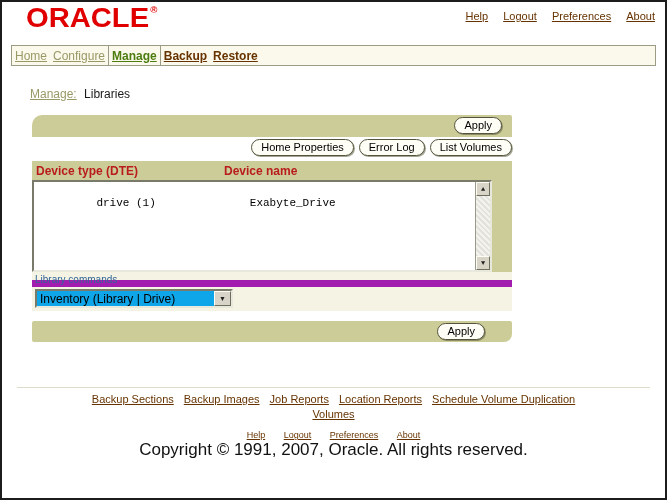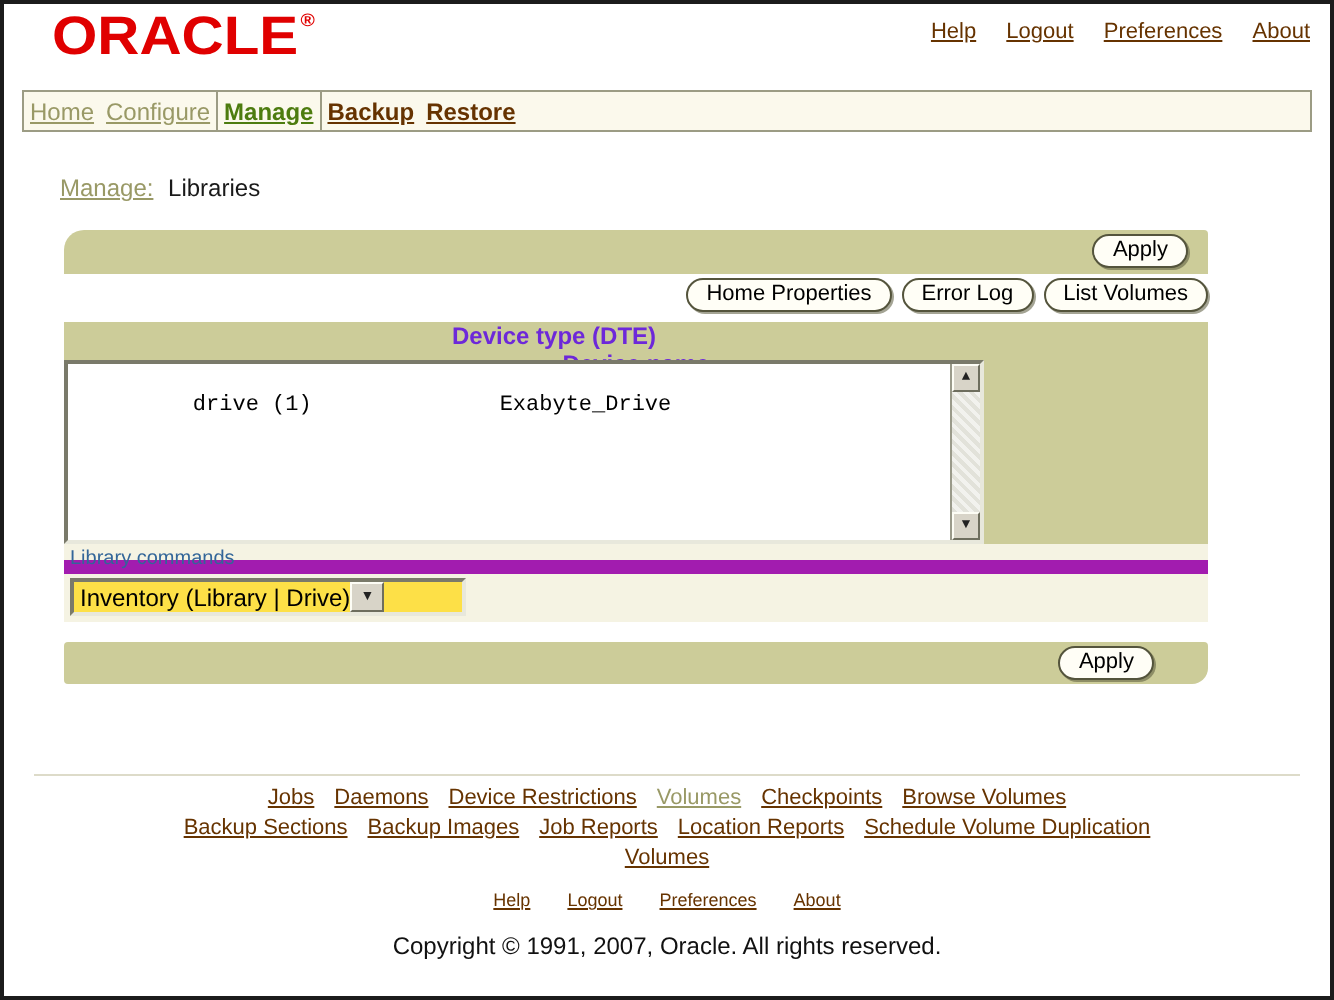--- a/index.html
+++ b/index.html
@@ -40,21 +40,21 @@
   .tab.active { border-left: 1px solid #9c9c84; border-right: 1px solid #9c9c84; }
   .tab.active span { color: #4d7c0f; font-weight: bold; }
   .tab.plain span { color: #663300; font-weight: bold; }
 
   
   .crumb { margin: 21px 0 0 28px; font-size: 12px; color: #000; }
   .crumb .sec { color: #999966; text-decoration: underline; }
   .crumb .cur { color: #1a1a1a; margin-left: 4px; }
 
   
-  .content { margin: 14px 30px 0 30px; width: 572px; }
+  .content { margin: 14px 30px 0 30px; width: 480px; }
 
   .tanbar {
     height: 22px; background: #cccc99; position: relative;
     border-radius: 10px 2px 0 0;
   }
   .tanbar.second { margin-top: 10px; border-radius: 2px 2px 8px 2px; height: 21px; }
   .btn {
     display: inline-block;
     background: #fffef6;
     border: 1px solid #54543c;
@@ -69,21 +69,21 @@
   .tanbar.first .btn { right: 10px; }
   .tanbar.second .btn { right: 27px; top: 2px; }
 
   .btnrow {
     margin-top: 2px; height: 20px;
     display: flex; justify-content: flex-end; gap: 5px; align-items: flex-start;
   }
 
   
   .panel { margin-top: 2px; background: #cccc99; }
-  .panel-hd { display: flex; height: 19px; align-items: center; font-size: 12px; font-weight: bold; color: #6d28d9; flex-direction: column; }
+  .panel-hd { display: flex; height: 19px; align-items: center; font-size: 12px; font-weight: bold; color: #b91c1c; }
   .panel-hd .c1 { padding-left: 4px; width: 192px; }
   .listbox {
     width: 460px; height: 92px;
     background: #fff;
     border: 2px solid; border-color: #7a7a6a #e8e8dc #e8e8dc #7a7a6a;
     position: relative;
     font-family: "Liberation Mono", "DejaVu Sans Mono", monospace;
     font-size: 11px; line-height: 13px;
     padding: 2px 18px 2px 3px;
     overflow: hidden;
@@ -107,42 +107,42 @@
 
   
   .cmdlabel {
     height: 15px; background: #f5f3e3;
     font-size: 10px; color: #336699;
     padding: 2px 0 0 3px;
     border-bottom: 7px solid #a21caf;
   }
   .cmdrow { height: 24px; background: #f5f3e3; padding: 2px 0 3px 3px; }
   .dropdown {
-    width: 198px; height: 19px; background: #fde047;
+    width: 198px; height: 19px; background: #0ea5e9;
     border: 2px solid; border-color: #7a7a6a #e8e8dc #e8e8dc #7a7a6a;
-    display: flex; align-items: center; 
+    display: flex; align-items: center; justify-content: space-between;
     font-size: 12px; cursor: pointer;
   }
   .dropdown .val { padding-left: 3px; white-space: nowrap; color: #000; }
   .dd-btn {
     width: 17px; height: 15px; background: #d8d4c8;
     border: 1px solid; border-color: #fdfdf5 #6e6e5e #6e6e5e #fdfdf5;
     font-size: 7px; line-height: 13px; text-align: center; color: #222;
     margin-right: 0px;
   }
 
   
   .rule { margin: 45px 15px 0 15px; border-top: 1px solid #dddbc9; }
   .flinks { margin-top: 4px; text-align: center; font-size: 11px; line-height: 15px; }
   .flinks a { color: #663300; margin: 0 5px; }
   .flinks a.lite { color: #999966; }
   .flinks .r3 { display: flex; justify-content: center; gap: 90px; }
   .slinks { margin-top: 8px; text-align: center; font-size: 9px; }
   .slinks span { color: #663300; text-decoration: underline; margin: 0 8px; }
-  .copyright { margin-top: 11px; text-align: center; font-size: 12px; color: #111; }
+  .copyright { text-align: center; font-size: 17px; color: #111; }
 </style>
 </head>
 <body>
 
 <div class="hdr">
   <div class="logo"><span>ORACLE</span><sup>®</sup></div>
   <div class="hdr-links">
     <span class="link">Help</span>
     <span class="link">Logout</span>
     <span class="link">Preferences</span>
@@ -210,23 +210,20 @@
   </div>
 
   <div class="tanbar second">
     <span class="btn">Apply</span>
   </div>
 
 </div>
 
 <div class="rule"></div>
 <div class="flinks">
-  <div class="r1">
-    <a>Jobs</a><a>Daemons</a><a>Device Restrictions</a><a class="lite">Volumes</a><a>Checkpoints</a><a>Browse Volumes</a>
-  </div>
   <div class="r2">
     <a>Backup Sections</a><a>Backup Images</a><a>Job Reports</a><a>Location Reports</a><a>Schedule Volume Duplication</a>
   </div>
   <div class="r3">
     <a>Volumes</a>
   </div>
 </div>
 <div class="slinks">
   <span>Help</span>
   <span>Logout</span>

